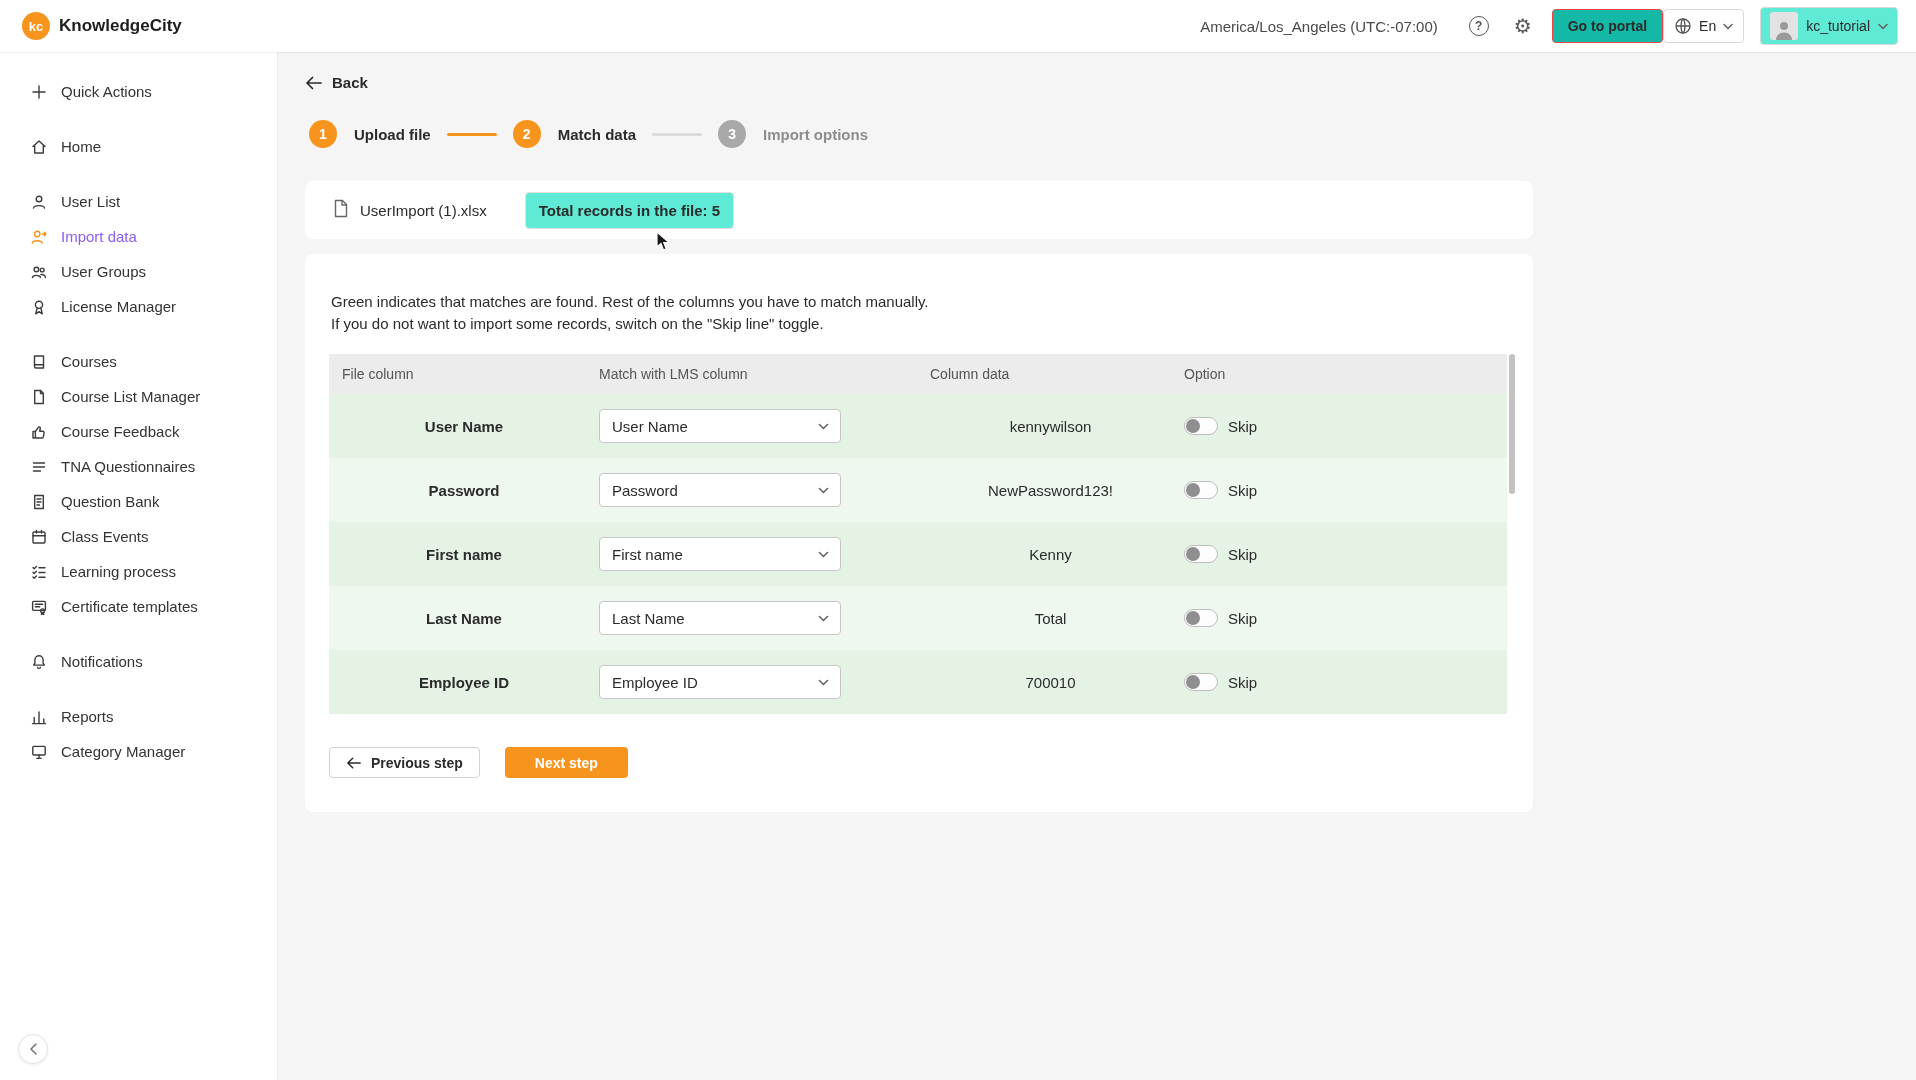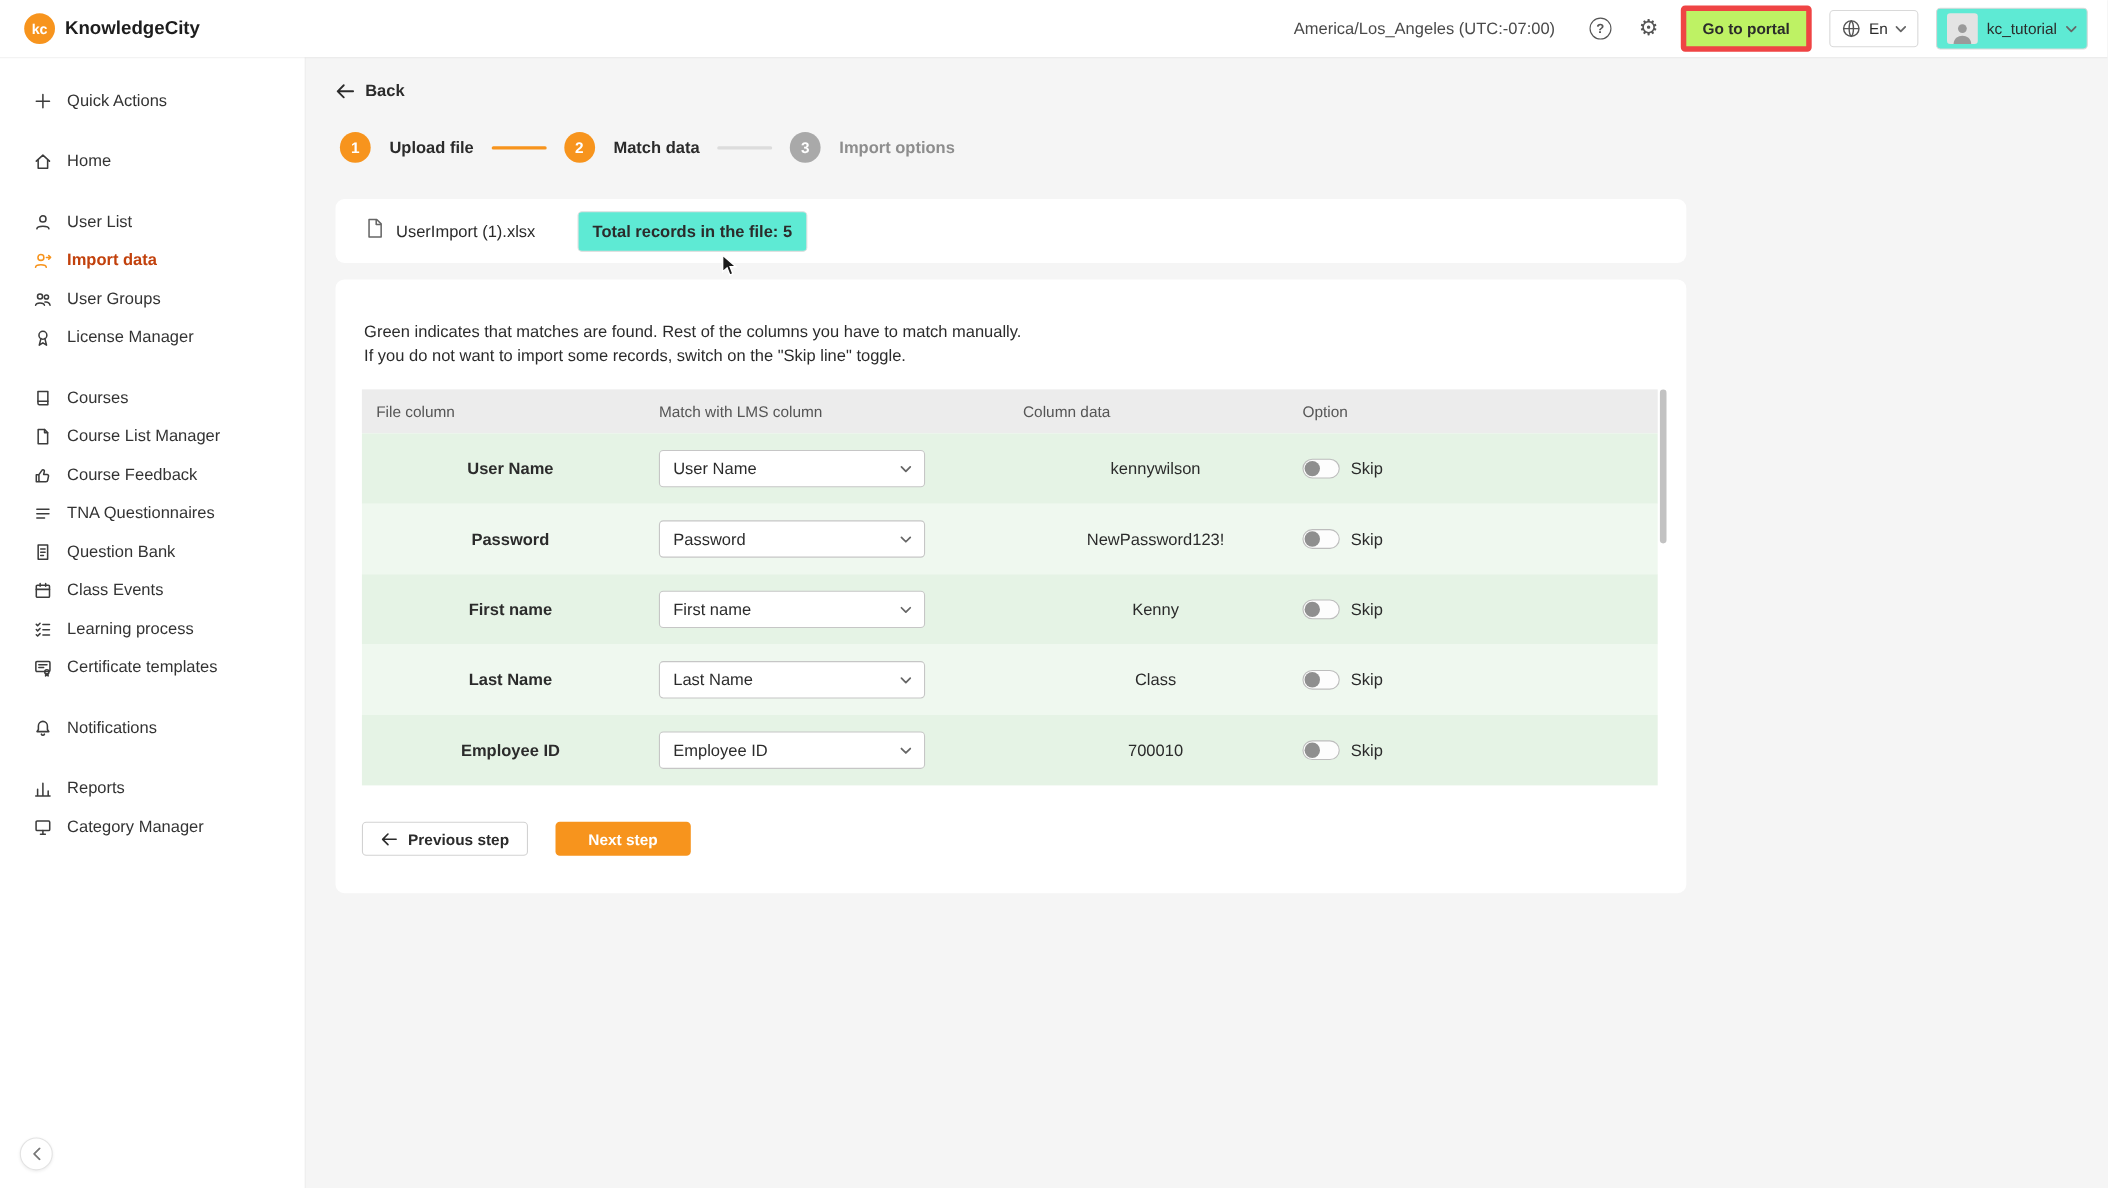--- a/index.html
+++ b/index.html
@@ -9,33 +9,33 @@
   
   .topbar { position:absolute; top:0; left:0; width:100%; height:52px; background:#fff; display:flex; align-items:center; padding:0 18px 0 22px; z-index:5; box-shadow:0 1px 0 rgba(0,0,0,.05); }
   .brand { display:flex; align-items:center; gap:9px; }
   .logo-badge { width:28px; height:28px; border-radius:50%; background:#F7941D; color:#fff; font-weight:bold; font-size:13px; display:flex; align-items:center; justify-content:center;text-align:center; }
   .brand-name { font-weight:700; font-size:17px; color:#1d1d1d; }
   .topbar-spacer { flex:1; }
   .tz { font-size:15px; color:#4a4a4a; margin-right:26px; }
   .icon-btn { width:30px; height:30px; display:flex; align-items:center; justify-content:center; color:#555; cursor:pointer; margin-right:14px; }
   .help-circle { width:20px; height:20px; border:1.6px solid #555; border-radius:50%; font-size:12px; font-weight:700; display:flex; align-items:center; justify-content:center; color:#555; }
   .gear-glyph { font-size:20px; line-height:1; color:#555; }
-  .portal-btn { border:5px solid #ef4444; border-radius:4px; background:#bef264; padding:8px 15px; font-size:14px; font-weight:600; color:#2b2b2b; cursor:pointer; margin-right:16px; font-family:inherit; }
+  .portal-btn { border:1px solid #ef4444; border-radius:4px; background:#14b8a6; padding:8px 15px; font-size:14px; font-weight:600; color:#2b2b2b; cursor:pointer; margin-right:0; font-family:inherit; }
   .lang-pill { display:flex; align-items:center; gap:7px; border:1px solid #d9d9d9; border-radius:4px; height:34px; padding:0 10px; margin-right:16px; cursor:pointer; background:#fff; }
   .lang-pill span { font-size:14px; color:#2b2b2b; }
   .user-pill { display:flex; align-items:center; gap:8px; border:1px solid #d9d9d9; border-radius:4px; height:38px; padding:0 9px; cursor:pointer; background:#5eead4; }
   .avatar { width:28px; height:28px; background:#e3e3e3; border-radius:3px; display:flex; align-items:flex-end; justify-content:center; overflow:hidden; }
   .user-name { font-size:14px; color:#2b2b2b; }
   .chev { stroke:#666; stroke-width:1.6; fill:none; stroke-linecap:round; stroke-linejoin:round; }
 
   
   .sidebar { position:absolute; top:52px; left:0; width:278px; height:1028px; background:#fff; border-right:1px solid #ececec; padding-top:22px; }
   .nav-item { display:flex; align-items:center; gap:13px; height:35px; padding-left:30px; font-size:15px; color:#333; cursor:pointer; }
   .nav-item .nav-icon { width:18px; height:18px; display:flex; align-items:center; justify-content:center; color:#3c3c3c; flex:0 0 18px; }
-  .nav-item.active { color:#c2410c; font-weight:700;text-align:right; }
+  .nav-item.active { color:#8b5cf6; font-weight:400;text-align:right; }
   .nav-item.active .nav-icon { color:#F7941D; }
   .gap { margin-top:20px; }
   .nav-icon svg { stroke:currentColor; fill:none; stroke-width:1.4; stroke-linecap:round; stroke-linejoin:round; }
   .collapse-btn { position:absolute; left:18px; bottom:16px; width:30px; height:30px; border-radius:50%; border:1px solid #e3e3e3; background:#fff; box-shadow:0 1px 3px rgba(0,0,0,.08); display:flex; align-items:center; justify-content:center; cursor:pointer; color:#666; }
 
   
   .content { position:absolute; top:52px; left:278px; width:1638px; height:1028px; padding:22px 0 0 27px; }
   .back-row { display:flex; align-items:center; gap:9px; font-size:15px; font-weight:700; color:#2b2b2b; cursor:pointer; width:70px; }
   .back-row svg { stroke:#2b2b2b; stroke-width:1.7; fill:none; stroke-linecap:round; stroke-linejoin:round; }
 
@@ -402,21 +402,21 @@
       <div class="trow">
         <div class="tc file-col">Last Name</div>
         <div class="tc">
           <div class="select">
             <span class="sel-val">Last Name</span>
             <svg width="11" height="7" viewBox="0 0 10 7">
                 <path class="chev" d="M1 1.5L5 5.5 9 1.5"></path>
               </svg>
           </div>
         </div>
-        <div class="tc">Class</div>
+        <div class="tc">Total</div>
         <div class="tc option-col">
           <span class="toggle">
               <span class="knob"></span>
             </span>
           <span class="skip-label">Skip</span>
         </div>
       </div>
 
       <div class="trow">
         <div class="tc file-col">Employee ID</div>

